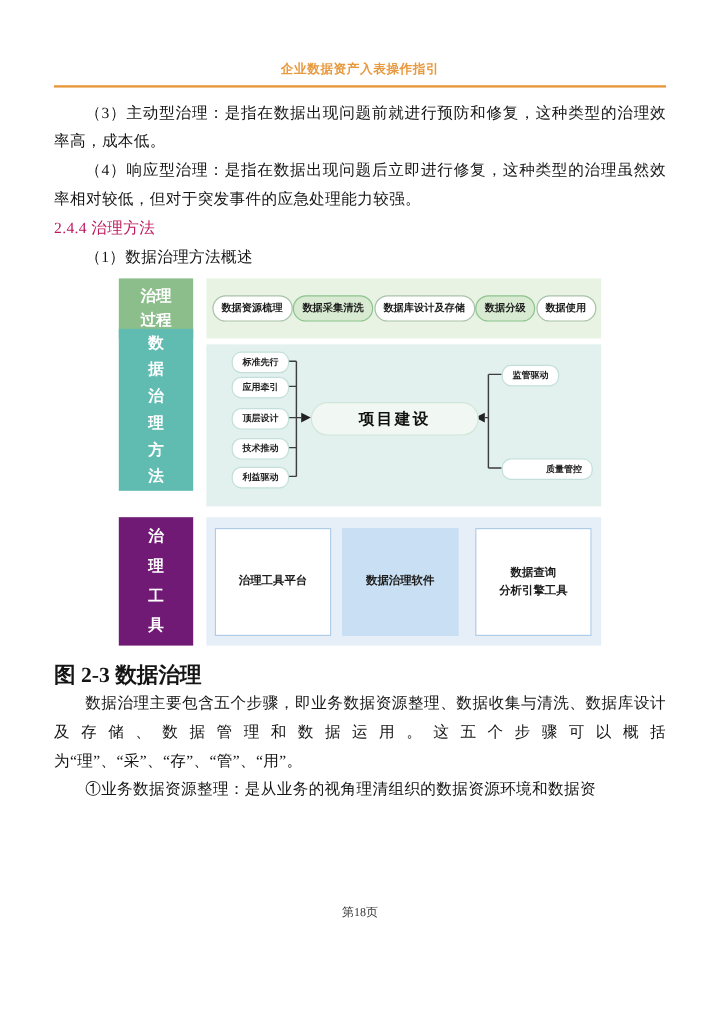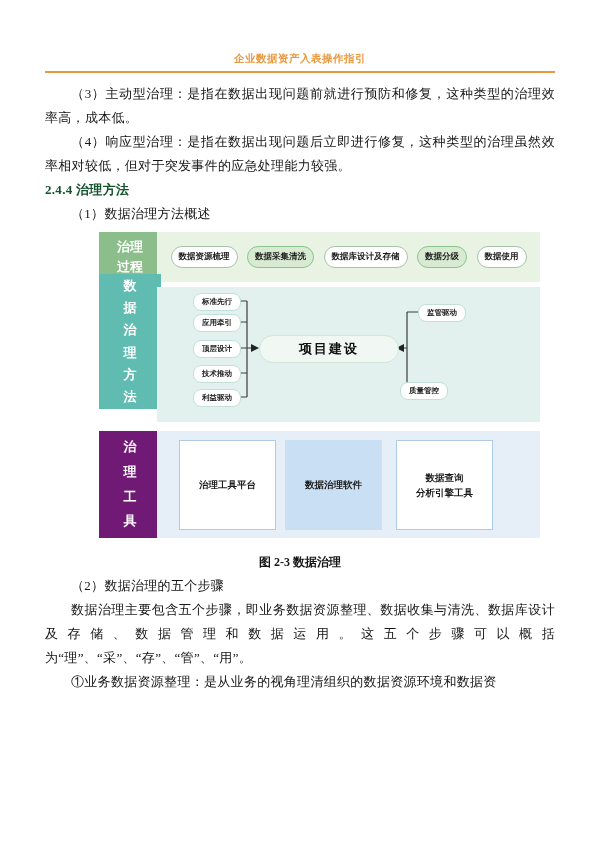--- a/index.html
+++ b/index.html
@@ -7,27 +7,27 @@
     position:relative; width:600px; height:848px; background:#ffffff;
     font-family:"Liberation Serif","DejaVu Serif",serif; color:#151515;
     overflow:hidden; box-sizing:border-box;
   }
   
   .header { margin:48px 45px 0 45px; text-align:center; border-bottom:2px solid #E8993E; padding-bottom:5px; }
   .header-title { color:#E8993E; font-size:10.5px; font-weight:bold; letter-spacing:0.5px; }
   
   .body { margin:9px 45px 0 45px; }
   .body p { margin:0; font-size:13px; line-height:24px; text-align:justify; text-indent:2em; letter-spacing:0.3px; }
-  .section-heading { font-size:13.5px; line-height:23px; color:#14532d; letter-spacing:0.5px;font-weight:bold; }
+  .section-heading { font-size:13.5px; line-height:23px; color:#be185d; letter-spacing:0.5px; }
   
   .figure { position:relative; width:406px; height:312px; margin:6px 0 0 54px;
             font-family:"Liberation Sans","DejaVu Sans",sans-serif; }
   .fig-label { position:absolute; left:0; width:62px; display:flex; align-items:center; justify-content:center;
                color:#ffffff; font-weight:bold; text-align:center; }
-  .fig-panel { position:absolute; left:58px; width:383px; }
+  .fig-panel { position:absolute; left:73px; width:329px; }
   .lbl-process { top:0; height:50px; background:#8CBE8B; font-size:13px; }
   .lbl-process .lbl-txt { width:2.4em; word-break:break-all; line-height:1.55; }
   .pnl-process { top:0; height:50px; background:#E8F3E4; display:flex; align-items:center; justify-content:space-evenly; padding:0 4px; box-sizing:border-box; }
   .pill { background:#ffffff; border:1px solid #A9C2A9; border-radius:12px; padding:4px 7px;
           font-size:8.5px; font-weight:bold; color:#1c1c1c; white-space:nowrap; }
   .pill.hl { background:#D8EBD2; border-color:#8CC48C; }
   .lbl-methods { top:42px; height:135px; background:#60BCB1; font-size:13px; }
   .lbl-methods .lbl-txt { width:1.3em; word-break:break-all; line-height:1.7; }
   .pnl-methods { top:55px; height:135px; background:#E2F1EE; }
   .mbox { position:absolute; width:46px; height:16px; background:#ffffff; border:1px solid #C2DFDA; border-radius:8px;
@@ -37,21 +37,21 @@
                  font-size:13px; font-weight:600; letter-spacing:2px; color:#111; z-index:2; }
   .fig-lines { position:absolute; left:0; top:0; z-index:1; }
   .lbl-tools { top:199px; height:107px; background:#701a75; font-size:13px; }
   .lbl-tools .lbl-txt { width:1.3em; word-break:break-all; line-height:1.9; }
   .pnl-tools { top:199px; height:107px; background:#E6EFF8; }
   .tbox { position:absolute; top:208px; width:97px; height:90px; background:#ffffff; border:1px solid #AECBE8;
           display:flex; flex-direction:column; align-items:center; justify-content:center;
           font-size:9.5px; font-weight:bold; color:#1c1c1c; line-height:1.6; z-index:2; box-sizing:border-box; }
   .tbox.fill { background:#C9DFF3; border-color:#C9DFF3; }
   
-  .figure-caption { margin-top:7px; text-align:center; font-size:12px; font-weight:bold; line-height:23px; }
+  .figure-caption { margin-top:7px; font-size:18px; font-weight:bold; line-height:23px; }
   .footer { position:absolute; top:753px; left:0; width:100%; text-align:center; font-size:10px; color:#3a3a3a; }
 </style>
 </head>
 <body>
 
 <div class="page">
 
   <div class="header">
     <span class="header-title">企业数据资产入表操作指引</span>
   </div>
@@ -86,34 +86,34 @@
         <span class="lbl-txt">数据治理方法</span>
       </div>
       <div class="fig-panel pnl-methods"></div>
       <div class="mbox" style="left:94px; top:61px;">标准先行</div>
       <div class="mbox" style="left:94px; top:82px;">应用牵引</div>
       <div class="mbox" style="left:94px; top:108px;">顶层设计</div>
       <div class="mbox" style="left:94px; top:133px;">技术推动</div>
       <div class="mbox" style="left:94px; top:157px;">利益驱动</div>
       <div class="center-pill">项目建设</div>
       <div class="mbox" style="left:319px; top:72px;">监管驱动</div>
-      <div class="mbox" style="left:301px; top:150px;">质量管控</div>
+      <div class="mbox" style="left:319px; top:150px;padding-left:28px;">质量管控</div>
 
       <div class="fig-label lbl-tools">
         <span class="lbl-txt">治理工具</span>
       </div>
       <div class="fig-panel pnl-tools"></div>
       <div class="tbox fill" style="left:186px;">数据治理软件</div>
       <div class="tbox" style="left:80px;">治理工具平台</div>
       <div class="tbox" style="left:297px;">
         <span>数据查询</span>
         <span>分析引擎工具</span>
       </div>
     </div>
 
     <div class="figure-caption">图 2-3 数据治理</div>
 
-    <p>（2）数据治理的五个步骤</p>
     <p>数据治理主要包含五个步骤，即业务数据资源整理、数据收集与清洗、数据库设计及存储、数据管理和数据运用。这五个步骤可以概括为“理”、“采”、“存”、“管”、“用”。</p>
     <p>①业务数据资源整理：是从业务的视角理清组织的数据资源环境和数据资</p>
   </div>
 
+  <div class="footer">第18页</div>
 </div>
 
 </body></html>

